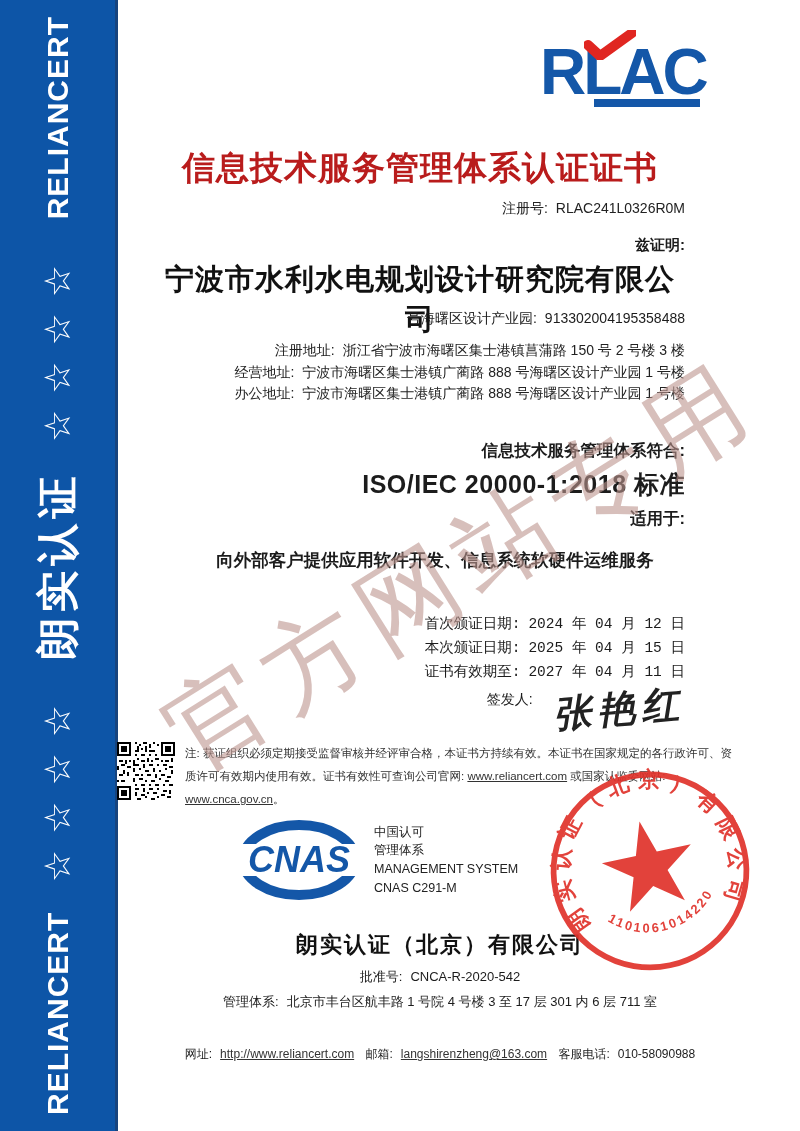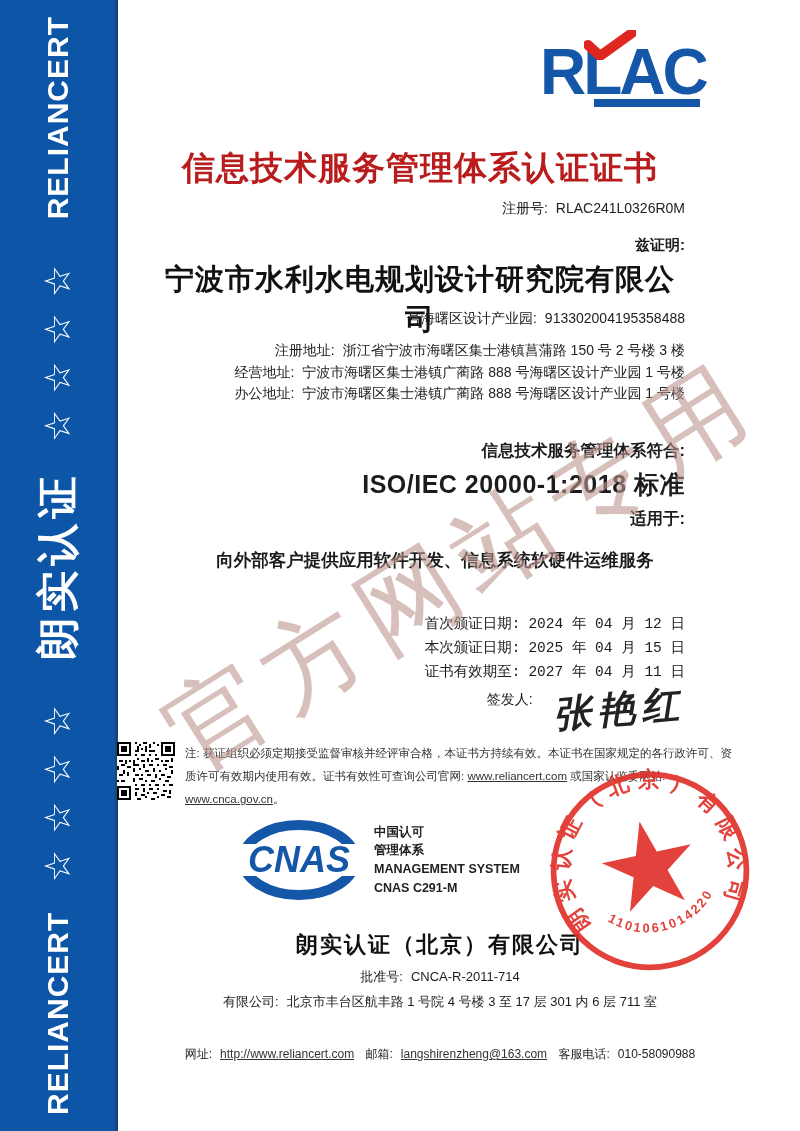--- a/index.html
+++ b/index.html
@@ -50,21 +50,21 @@
               transform:rotate(-5deg); margin-left:16px; color:#222; }
 
   
   .note-row { position:absolute; left:117px; width:624px; top:742px; display:flex; gap:10px; z-index:3; }
   .qr { flex:0 0 58px; width:58px; height:58px; }
   .note-text { font-size:11.5px; line-height:2.0; color:#333; }
   .note-text a, .web-line a { color:#333; text-decoration:underline; }
 
   
   .cnas-row { position:absolute; left:238px; top:820px; display:flex; align-items:center; gap:14px; z-index:3; }
-  .cnas-info { font-size:12.5px; font-weight:bold; line-height:1.5; color:#222; }
+  .cnas-info { font-size:12.5px; font-weight:normal; line-height:1.5; color:#222; }
 
   
   .seal { position:absolute; left:545px; top:766px; width:210px; height:210px;
           transform:rotate(-12deg); z-index:4; opacity:.92; }
 
   
   .issuer { position:absolute; left:130px; width:620px; text-align:center; z-index:3; }
   .issuer-name { top:930px; font-size:22px; font-weight:bold; letter-spacing:2px; color:#111; }
   .approval-line { top:968px; font-size:13px; }
   .addr2-line { top:993px; font-size:13px; }
@@ -185,24 +185,24 @@
     <text font-size="23" font-weight="bold" fill="#e0322b" letter-spacing="2" font-family="Liberation Sans, sans-serif">
       <textPath href="#sealTop" startOffset="0" textLength="368" lengthAdjust="spacing">朗实认证（北京）有限公司</textPath>
     </text>
     <text font-size="13.5" font-weight="bold" fill="#e0322b" letter-spacing="1.5" font-family="Liberation Sans, sans-serif">
       <textPath href="#sealBottom" startOffset="8" textLength="128" lengthAdjust="spacing">1101061014220</textPath>
     </text>
   </svg>
 
   <div class="issuer issuer-name" style="position:absolute;">朗实认证（北京）有限公司</div>
   <div class="issuer approval-line" style="position:absolute;">
-    <span class="label-gap">批准号:</span><span>CNCA-R-2011-714</span>
+    <span class="label-gap">批准号:</span><span>CNCA-R-2020-542</span>
   </div>
   <div class="issuer addr2-line" style="position:absolute;">
-    <span class="label-gap">有限公司:</span><span>北京市丰台区航丰路 1 号院 4 号楼 3 至 17 层 301 内 6 层 711 室</span>
+    <span class="label-gap">管理体系:</span><span>北京市丰台区航丰路 1 号院 4 号楼 3 至 17 层 301 内 6 层 711 室</span>
   </div>
   <div class="issuer web-line" style="position:absolute;">
     <span class="label-gap">网址:</span><a href="#">http://www.reliancert.com</a>
     <span class="label-gap" style="margin-left:8px;">邮箱:</span><a href="#">langshirenzheng@163.com</a>
     <span class="label-gap" style="margin-left:8px;">客服电话:</span><span>010-58090988</span>
   </div>
 
   <div class="watermark">官方网站专用</div>
 
 </div>

